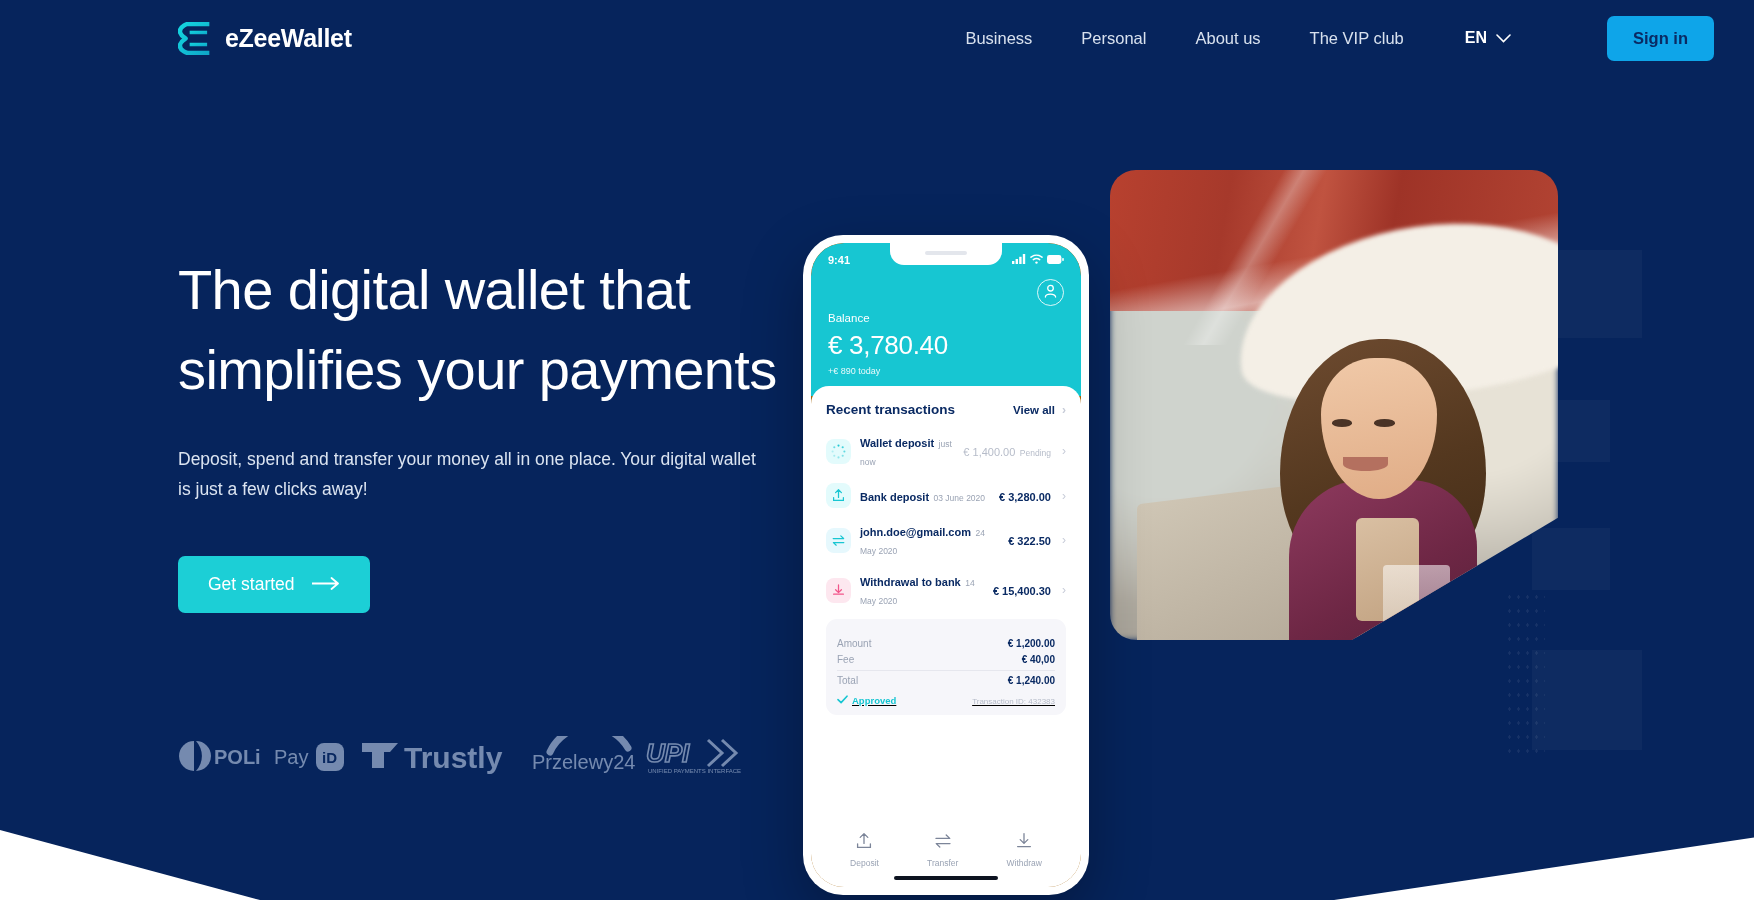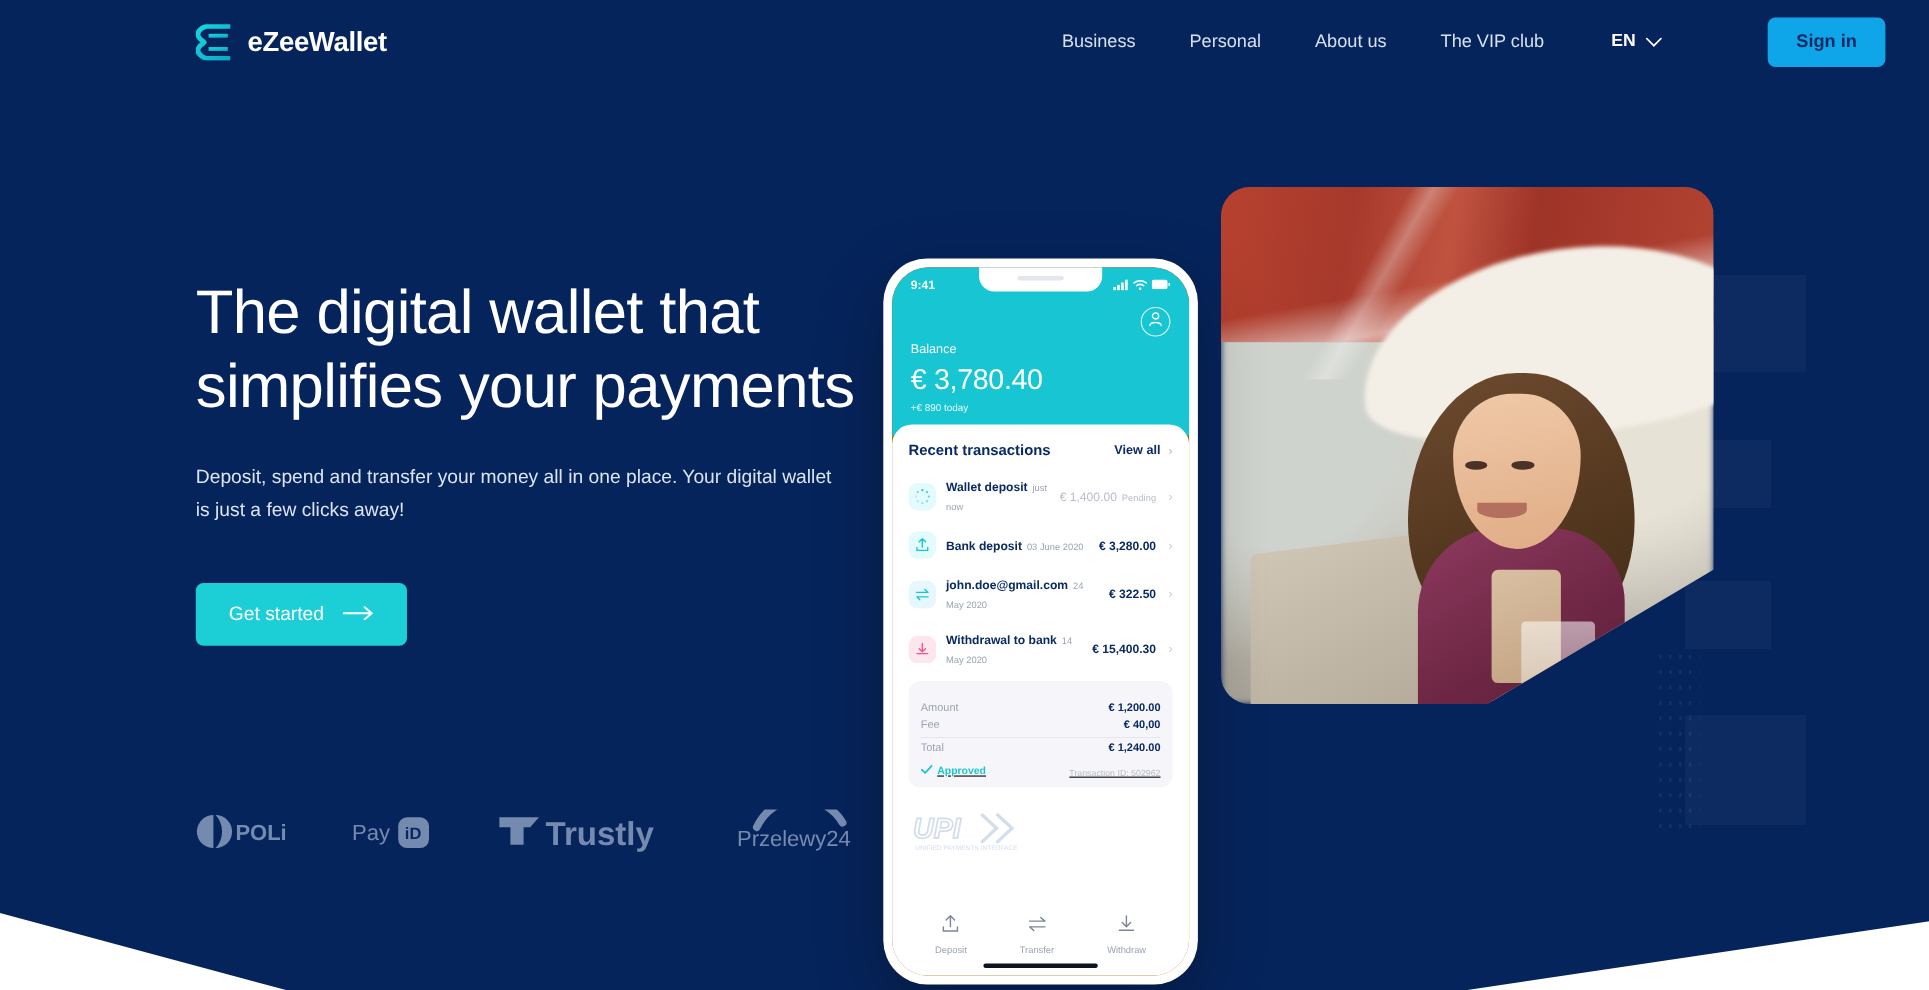--- a/index.html
+++ b/index.html
@@ -80,41 +80,41 @@
     font-size:16.5px; font-weight:bold;
     border:none; border-radius:7px;
     padding:13px 26px; cursor:pointer;
     font-family:"Liberation Sans", sans-serif;
   }
 
   
   .copy { position:absolute; left:178px; top:250px; width:620px; z-index:30; }
   .headline {
     color:#ffffff;
-    font-size:56px; line-height:67px; font-weight:normal;
+    font-size:56px; line-height:80px; font-weight:normal;
     letter-spacing:-0.6px;
   }
   .subline {
     margin-top:34px;
     color:#dbe4f1; font-size:17.5px; line-height:30px;
     max-width:590px;
   }
   .cta {
     margin-top:52px;
     display:inline-flex; align-items:center; gap:17px;
     background:#1ccfd6; color:#ffffff;
     font-size:17.5px; border:none; border-radius:7px;
     padding:18px 30px; cursor:pointer;
     font-family:"Liberation Sans", sans-serif;
   }
 
   
   .partners {
     position:absolute; left:178px; top:735px;
-    display:flex; align-items:center; gap:46px;
+    display:flex; align-items:center; 
     z-index:30;
     opacity:.62;
   }
   .partner { display:flex; align-items:center; height:42px; }
   .partner svg, .partner-txt { display:block; }
 
   
   .visual { position:absolute; left:880px; top:0; right:0; bottom:0; z-index:20; }
 
   
@@ -595,21 +595,21 @@
 
             <div class="det-foot">
               <span class="approved">
                 <span>
                   <svg width="11" height="9" viewBox="0 0 11 9">
                     <path d="M1 4.6 L4.1 7.6 L10 1.2" fill="none" stroke="#17c6d2" stroke-width="1.6" stroke-linecap="round" stroke-linejoin="round"></path>
                   </svg>
                 </span>
                 <span>Approved</span>
               </span>
-              <span class="txid">Transaction ID: 502962</span>
+              <span class="txid">Transaction ID: 432383</span>
             </div>
           </div>
 
           <div class="tabbar">
             <div class="tab">
               <span>
                 <svg width="20" height="20" viewBox="0 0 20 20">
                   <path d="M10 2.6 V12.4 M6.2 6.4 L10 2.6 L13.8 6.4" fill="none" stroke="#7c8599" stroke-width="1.3" stroke-linecap="round" stroke-linejoin="round"></path>
                   <path d="M3.6 12.8 V16.4 H16.4 V12.8" fill="none" stroke="#7c8599" stroke-width="1.3" stroke-linecap="round"></path>
                 </svg>

